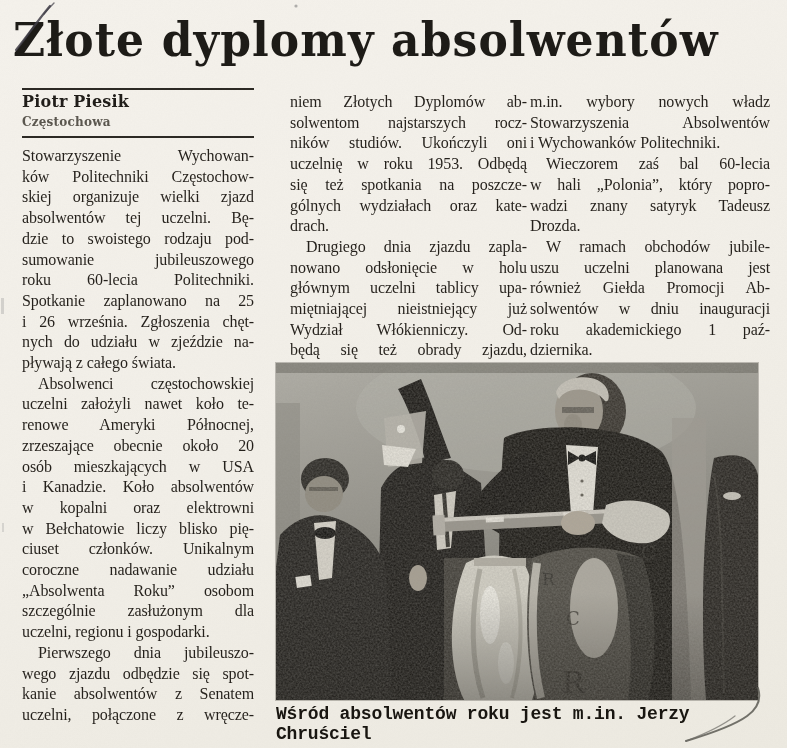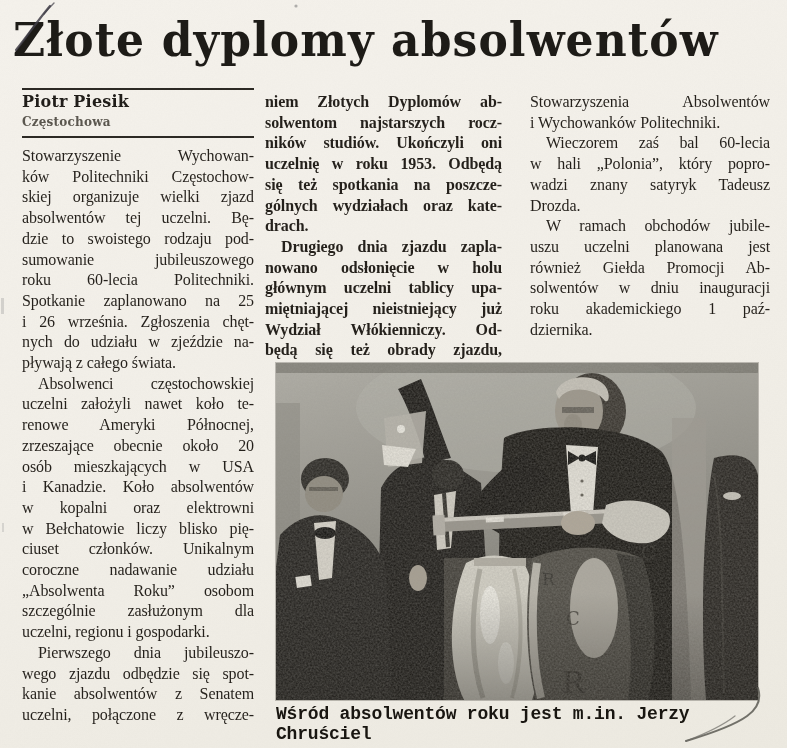--- a/index.html
+++ b/index.html
@@ -8,21 +8,21 @@
     background:linear-gradient(163deg,#f5f2ec 0%,#f2efe8 55%,#edeae1 100%);
     font-family:"Liberation Serif",serif;color:#221f1a;
   }
   .headline{
     position:absolute;left:13px;top:13px;margin:0;white-space:nowrap;
     font-family:"DejaVu Serif",serif;font-weight:700;font-size:44px;
     letter-spacing:1.1px;color:#1c1a16;transform:scaleY(1.04);transform-origin:0 0;
   }
   .col{position:absolute;}
   .col1{left:22px;top:88px;width:232px;}
-  .col2{left:265px;top:92px;width:237px;font-weight:bold;}
+  .col2{left:290px;top:92px;width:237px;}
   .col3{left:530px;top:92px;width:240px;}
   .rule{height:0;border-top:2px solid #2b2823;}
   .byline-author{
     font-family:"DejaVu Serif",serif;font-weight:700;font-size:16px;
     line-height:20px;margin-top:2px;color:#1f1c18;letter-spacing:.2px;
   }
   .byline-location{
     font-family:"DejaVu Serif",serif;font-weight:700;font-size:12px;
     line-height:20px;margin-bottom:4px;color:#5a564e;letter-spacing:.2px;
   }
@@ -117,20 +117,21 @@
           <div class="line">miętniającej nieistniejący już</div>
           <div class="line">Wydział Włókienniczy. Od-</div>
           <div class="line">będą się też obrady zjazdu,</div>
         </div>
       </div>
   </div>
 
   <div class="col col3">
     <div class="paras">
         <div class="para">
+          <div class="line">m.in. wybory nowych władz</div>
           <div class="line">Stowarzyszenia Absolwentów</div>
           <div class="line">i Wychowanków Politechniki.</div>
         </div>
         <div class="para">
           <div class="line">Wieczorem zaś bal 60-lecia</div>
           <div class="line">w hali „Polonia”, który popro-</div>
           <div class="line">wadzi znany satyryk Tadeusz</div>
           <div class="line">Drozda.</div>
         </div>
         <div class="para">

